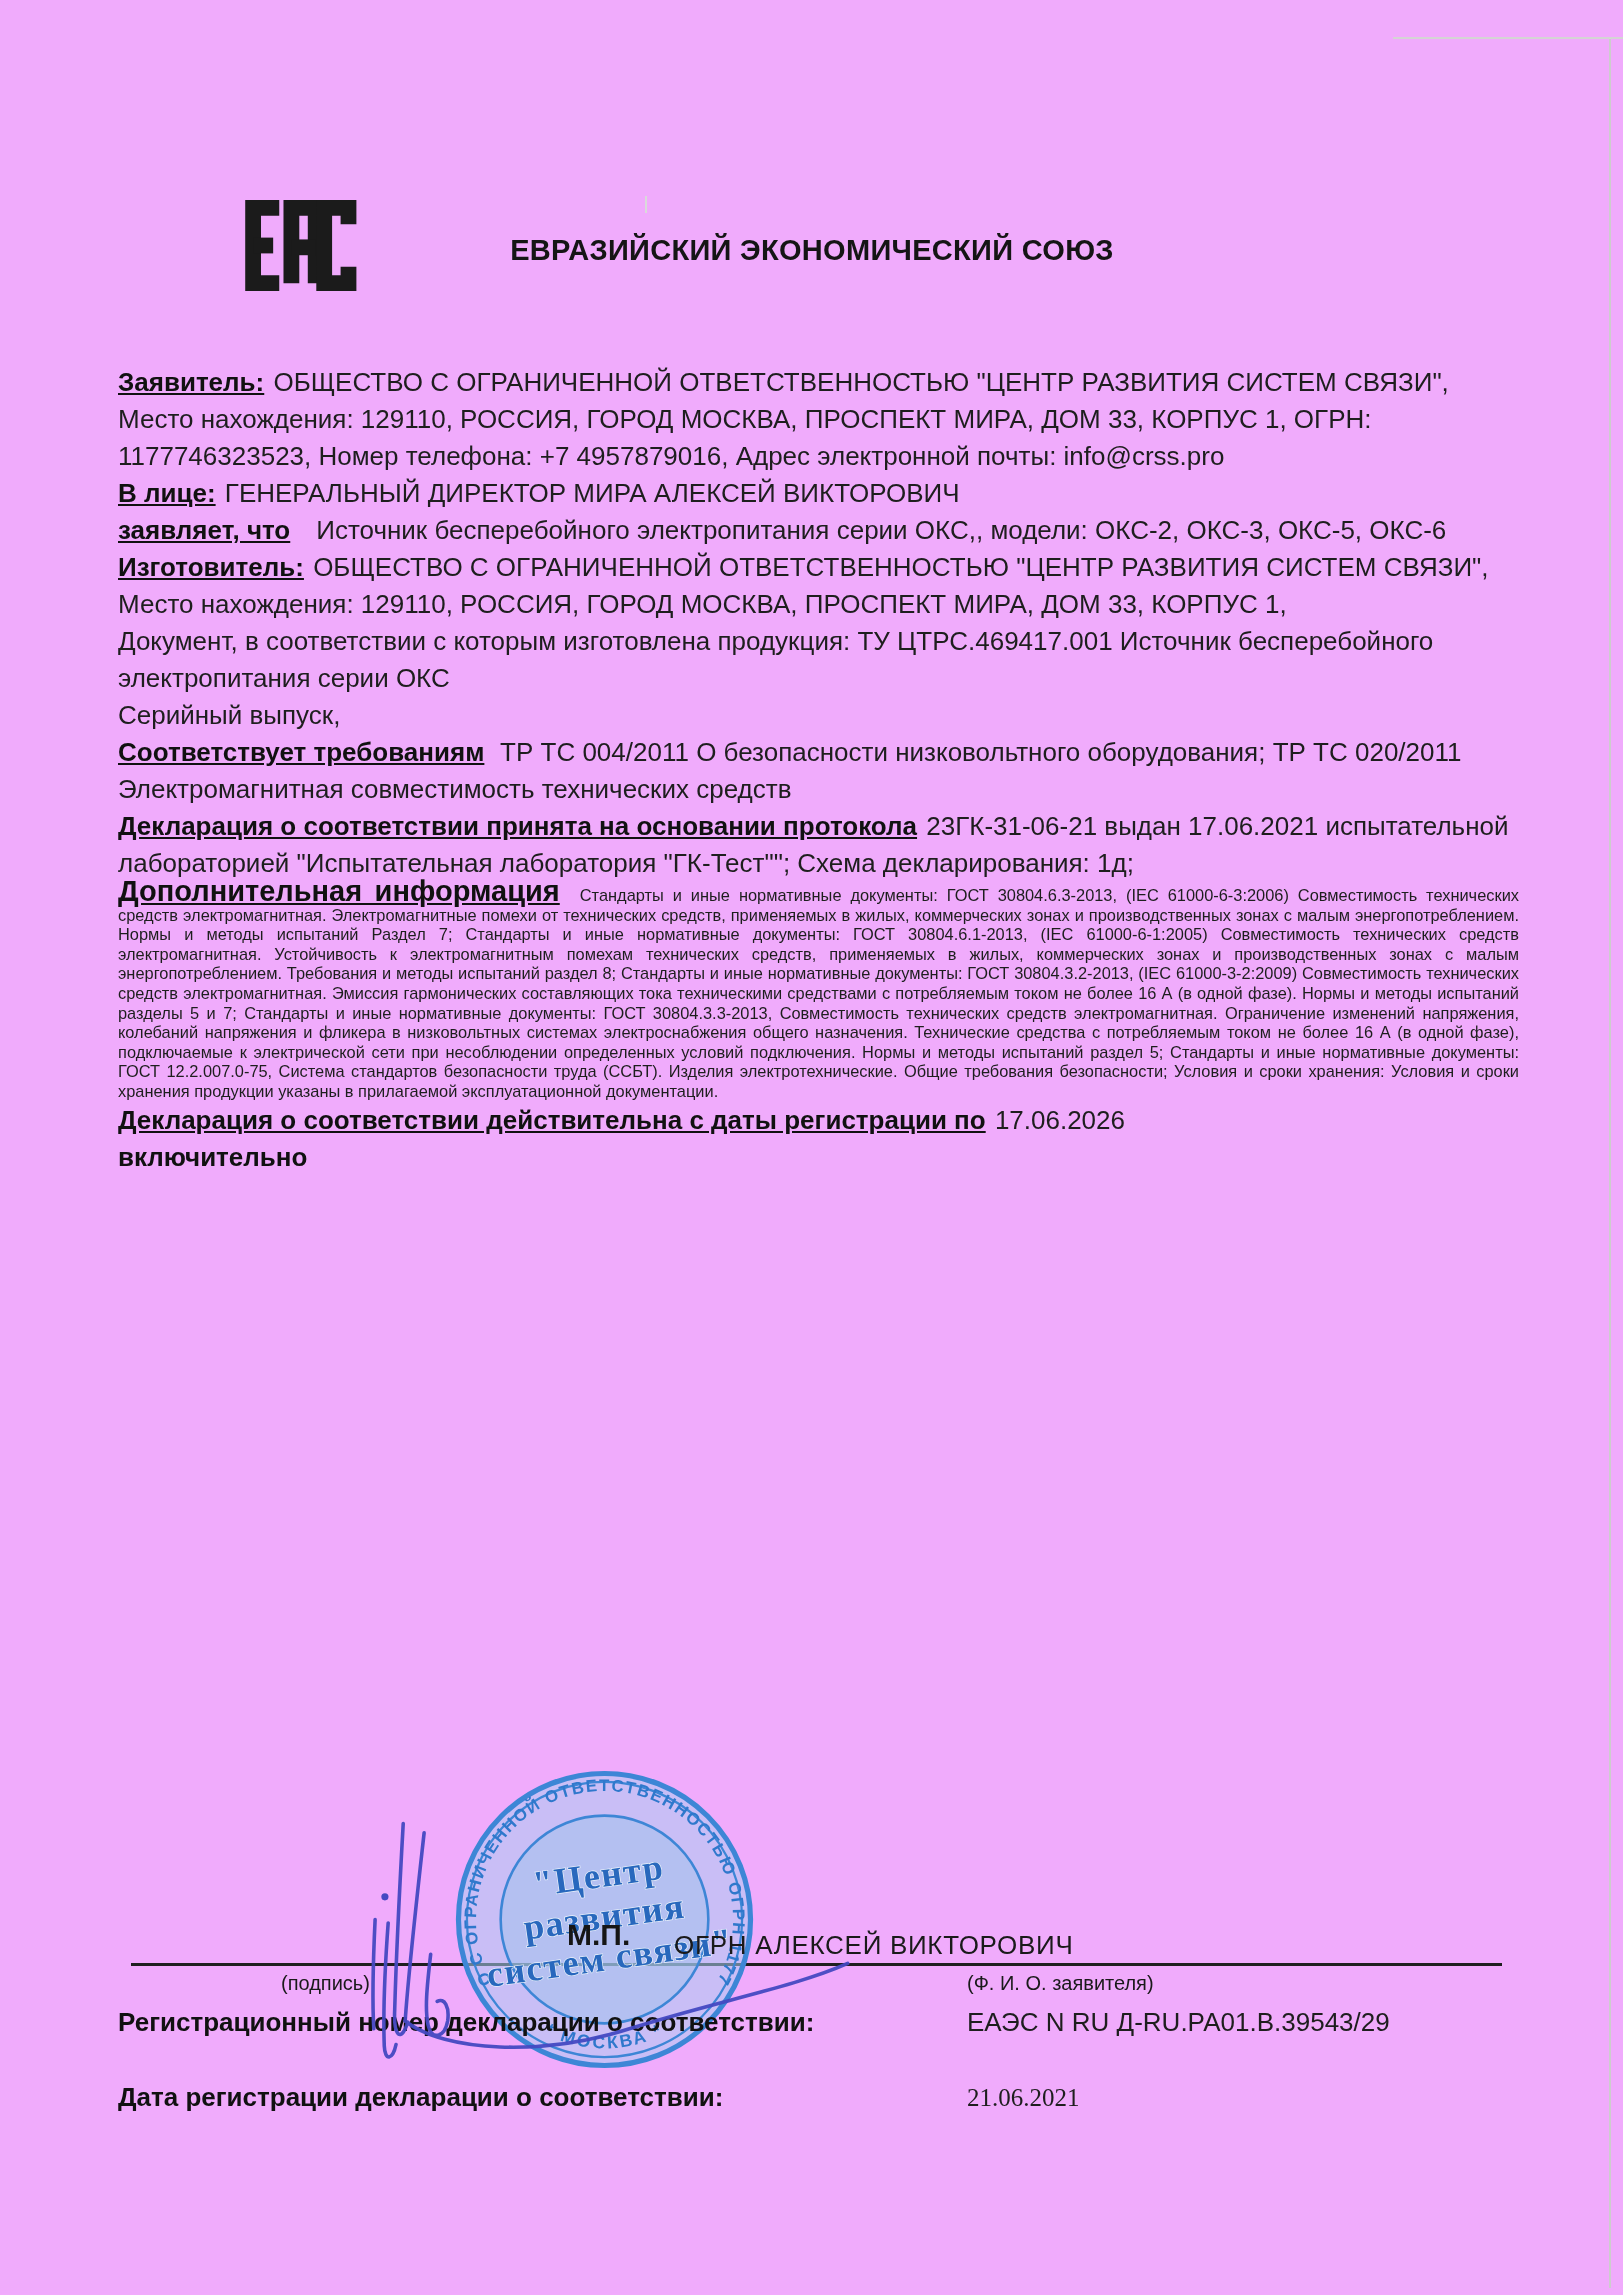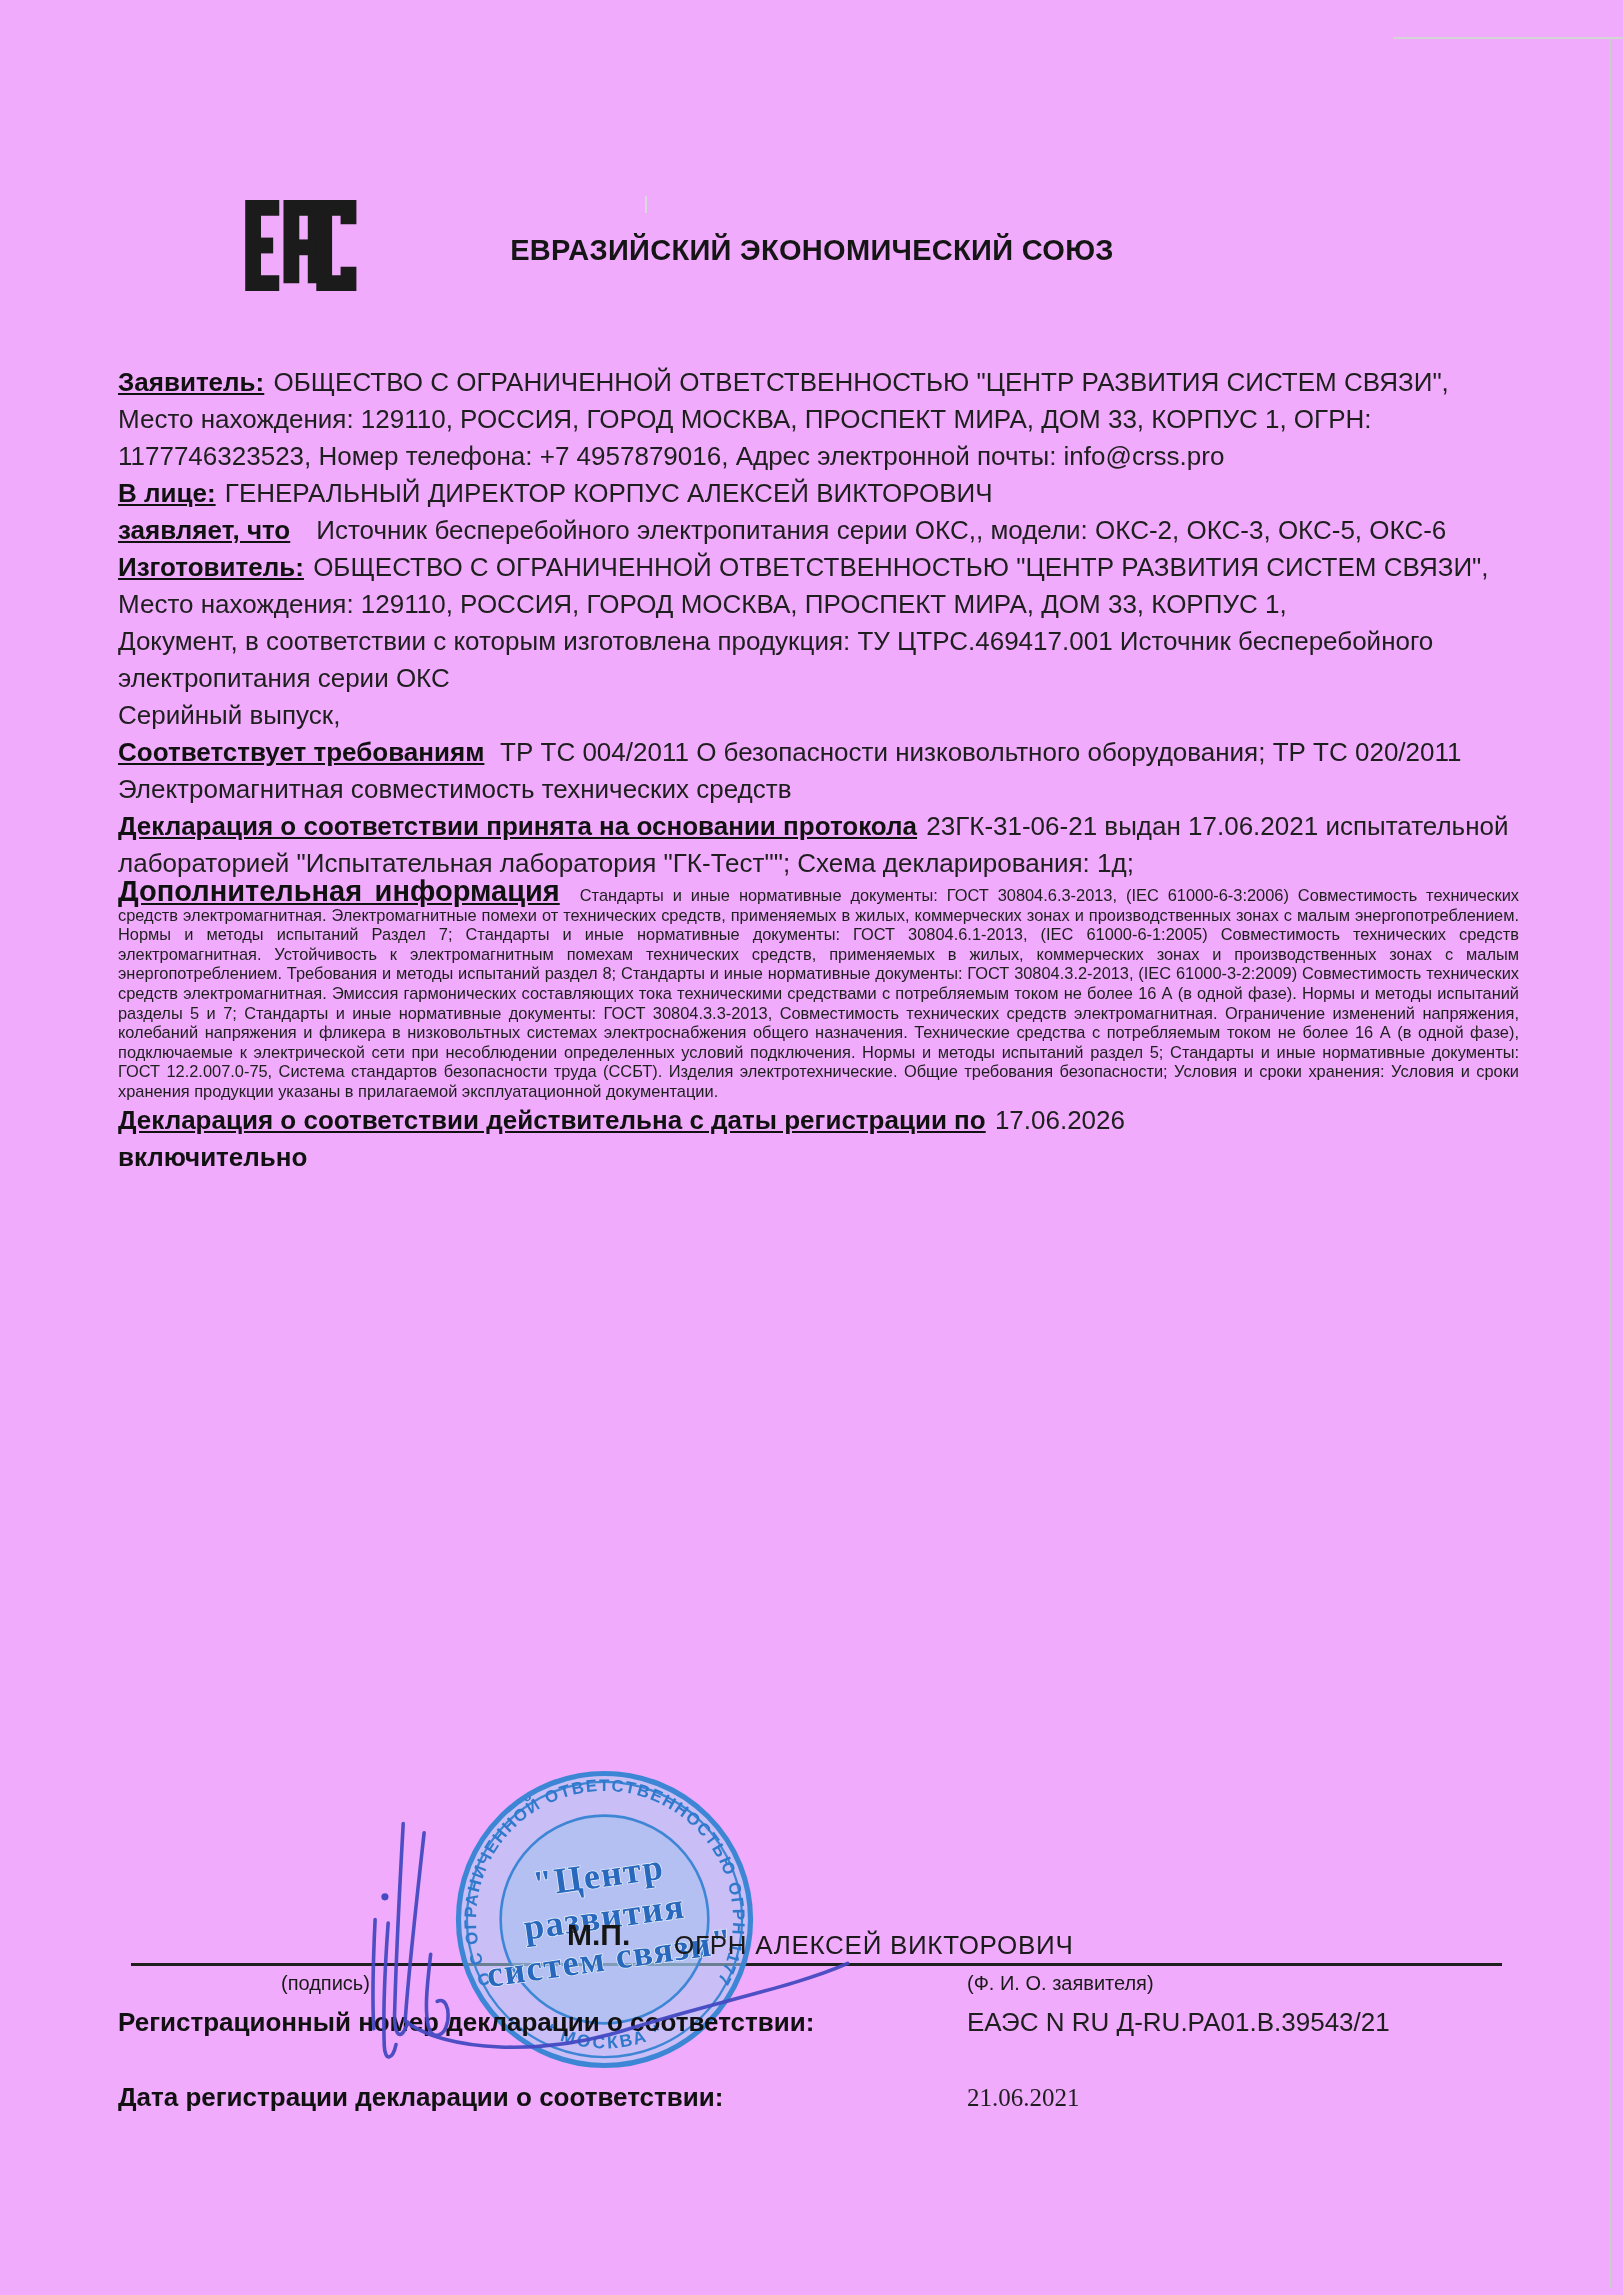--- a/index.html
+++ b/index.html
@@ -75,21 +75,21 @@
       <path d="M78,137 V13 H118 V137"></path>
       <path d="M78,78 H118"></path>
       <path d="M172,40 V13 H132 V137 H172 V110"></path>
     </g>
   </svg>
 
   <div class="title title-union">ЕВРАЗИЙСКИЙ ЭКОНОМИЧЕСКИЙ СОЮЗ</div>
 
   <div class="content">
     <p><b class="lbl">Заявитель:</b><span>ОБЩЕСТВО С ОГРАНИЧЕННОЙ ОТВЕТСТВЕННОСТЬЮ "ЦЕНТР РАЗВИТИЯ СИСТЕМ СВЯЗИ", Место нахождения: 129110, РОССИЯ, ГОРОД МОСКВА, ПРОСПЕКТ МИРА, ДОМ 33, КОРПУС 1, ОГРН: 1177746323523, Номер телефона: +7 4957879016, Адрес электронной почты: info@crss.pro</span></p>
-    <p><b class="lbl">В лице:</b><span>ГЕНЕРАЛЬНЫЙ ДИРЕКТОР КОРПУС АЛЕКСЕЙ ВИКТОРОВИЧ</span></p>
+    <p><b class="lbl">В лице:</b><span>ГЕНЕРАЛЬНЫЙ ДИРЕКТОР МИРА АЛЕКСЕЙ ВИКТОРОВИЧ</span></p>
     <p class="p-declares"><b class="lbl lbl-declares">заявляет, что</b><span>Источник бесперебойного электропитания серии ОКС,, модели: ОКС-2, ОКС-3, ОКС-5, ОКС-6</span></p>
     <p><b class="lbl">Изготовитель:</b><span>ОБЩЕСТВО С ОГРАНИЧЕННОЙ ОТВЕТСТВЕННОСТЬЮ "ЦЕНТР РАЗВИТИЯ СИСТЕМ СВЯЗИ", Место нахождения: 129110, РОССИЯ, ГОРОД МОСКВА, ПРОСПЕКТ МИРА, ДОМ 33, КОРПУС 1,</span></p>
     <p><span>Документ, в соответствии с которым изготовлена продукция: ТУ ЦТРС.469417.001 Источник бесперебойного электропитания серии ОКС</span></p>
     <p><span>Серийный выпуск,</span></p>
     <p><b class="lbl lbl-complies">Соответствует требованиям</b><span>ТР ТС 004/2011 О безопасности низковольтного оборудования; ТР ТС 020/2011 Электромагнитная совместимость технических средств</span></p>
     <p class="p-protocol"><b class="lbl">Декларация о соответствии принята на основании протокола</b><span>23ГК-31-06-21 выдан 17.06.2021 испытательной лабораторией "Испытательная лаборатория "ГК-Тест""; Схема декларирования: 1д;</span></p>
     <p class="p-additional"><b class="lbl lbl-additional">Дополнительная информация</b><span>Стандарты и иные нормативные документы: ГОСТ 30804.6.3-2013, (IEC 61000-6-3:2006) Совместимость технических средств электромагнитная. Электромагнитные помехи от технических средств, применяемых в жилых, коммерческих зонах и производственных зонах с малым энергопотреблением. Нормы и методы испытаний Раздел 7; Стандарты и иные нормативные документы: ГОСТ 30804.6.1-2013, (IEC 61000-6-1:2005) Совместимость технических средств электромагнитная. Устойчивость к электромагнитным помехам технических средств, применяемых в жилых, коммерческих зонах и производственных зонах с малым энергопотреблением. Требования и методы испытаний раздел 8; Стандарты и иные нормативные документы: ГОСТ 30804.3.2-2013, (IEC 61000-3-2:2009) Совместимость технических средств электромагнитная. Эмиссия гармонических составляющих тока техническими средствами с потребляемым током не более 16 А (в одной фазе). Нормы и методы испытаний разделы 5 и 7; Стандарты и иные нормативные документы: ГОСТ 30804.3.3-2013, Совместимость технических средств электромагнитная. Ограничение изменений напряжения, колебаний напряжения и фликера в низковольтных системах электроснабжения общего назначения. Технические средства с потребляемым током не более 16 А (в одной фазе), подключаемые к электрической сети при несоблюдении определенных условий подключения. Нормы и методы испытаний раздел 5; Стандарты и иные нормативные документы: ГОСТ 12.2.007.0-75, Система стандартов безопасности труда (ССБТ). Изделия электротехнические. Общие требования безопасности; Условия и сроки хранения: Условия и сроки хранения продукции указаны в прилагаемой эксплуатационной документации.</span></p>
     <p class="p-valid"><b class="lbl">Декларация о соответствии действительна с даты регистрации по</b><span>17.06.2026</span><span class="valid-suffix">включительно</span></p>
   </div>
 
@@ -124,21 +124,21 @@
       <path d="M 86,48 C 80,155 75,260 73,332 C 71,375 83,383 93,352"></path>
       <path d="M 43,195 C 40,258 38,312 41,362"></path>
       <path d="M 63,200 C 58,268 55,332 57,388 C 58,412 70,410 75,386"></path>
       <path d="M 128,248 C 122,300 119,332 124,356 C 129,380 149,376 154,350 C 157,328 149,314 138,320"></path>
       <path d="M 89,350 C 150,398 300,404 432,362 C 565,320 685,298 766,262"></path>
     </g>
     <circle cx="58" cy="160" r="5.5" fill="#4549c2"></circle>
   </svg>
 
   <div class="footer-label reg-label">Регистрационный номер декларации о соответствии:</div>
-  <div class="footer-value reg-value">ЕАЭС N RU Д-RU.РА01.В.39543/21</div>
+  <div class="footer-value reg-value">ЕАЭС N RU Д-RU.РА01.В.39543/29</div>
   <div class="footer-label date-label">Дата регистрации декларации о соответствии:</div>
   <div class="footer-value date-value">21.06.2021</div>
 
   <div class="scan-edge-right"></div>
   <div class="scan-edge-top"></div>
   <div class="scan-speck"></div>
 
 </div>
 
 

